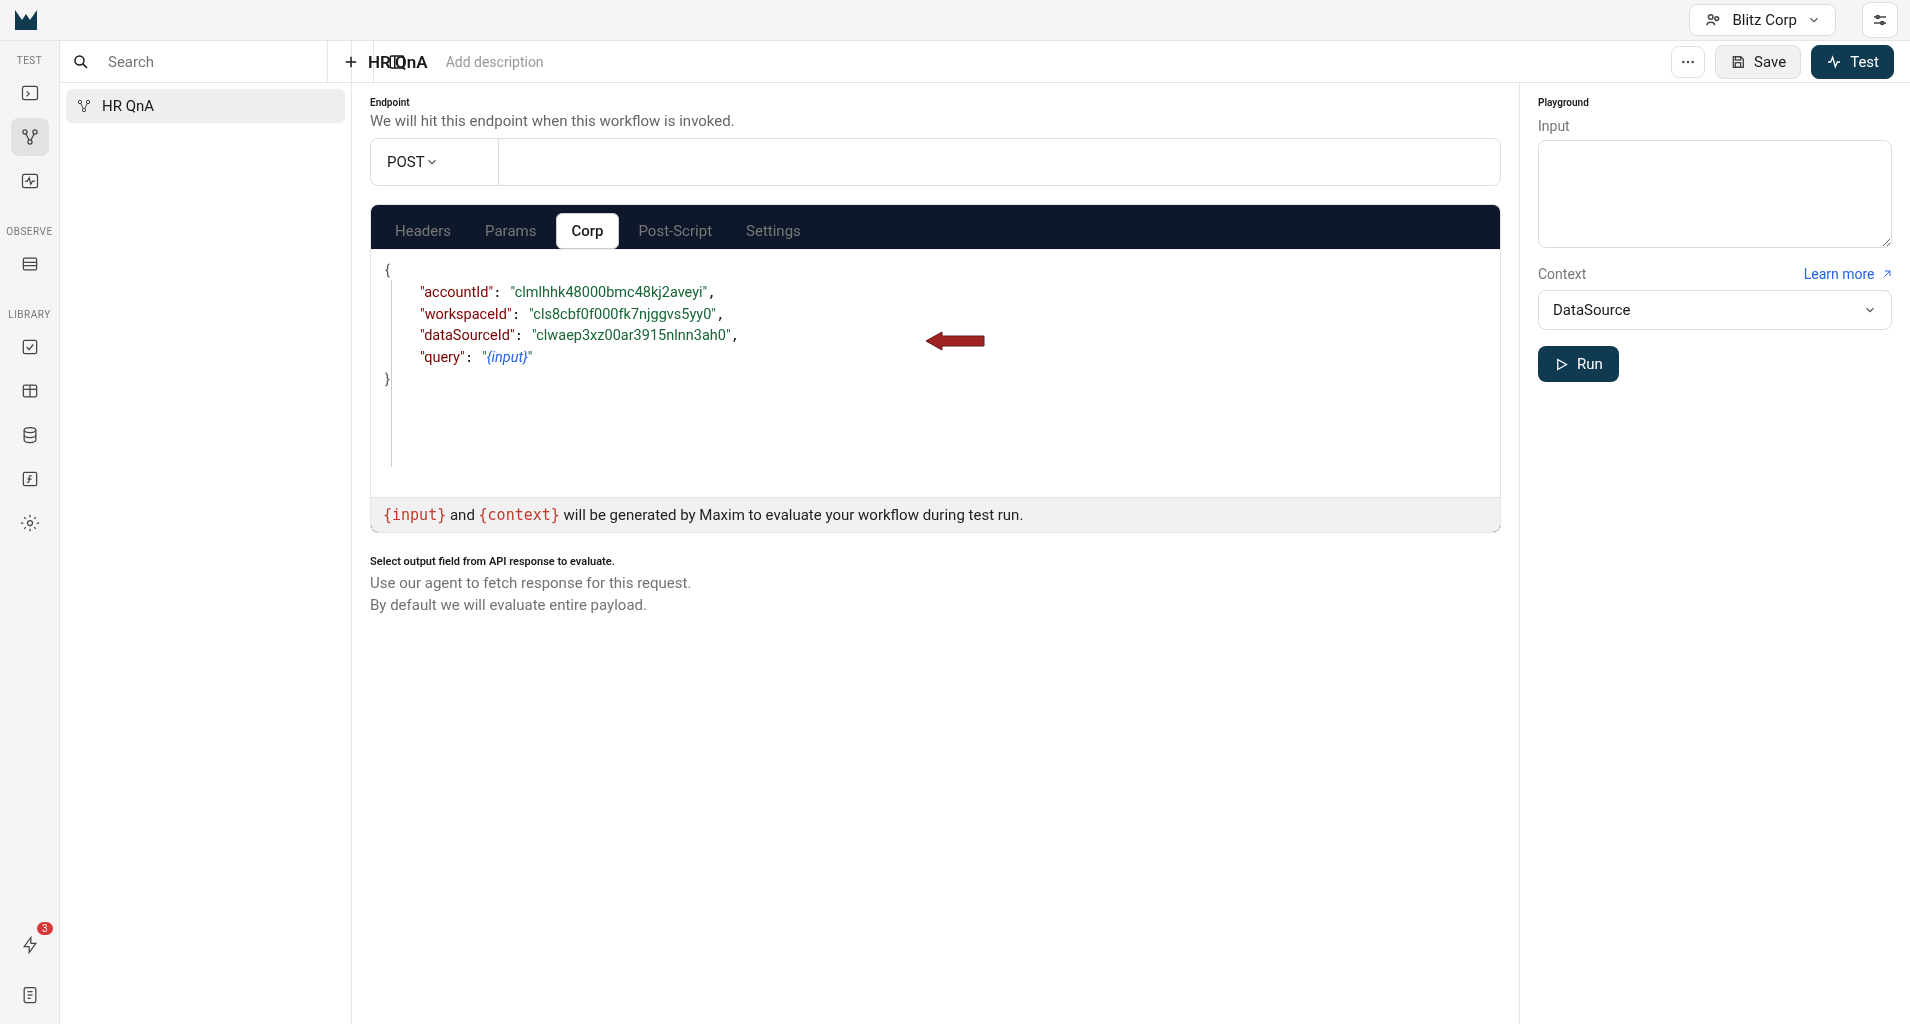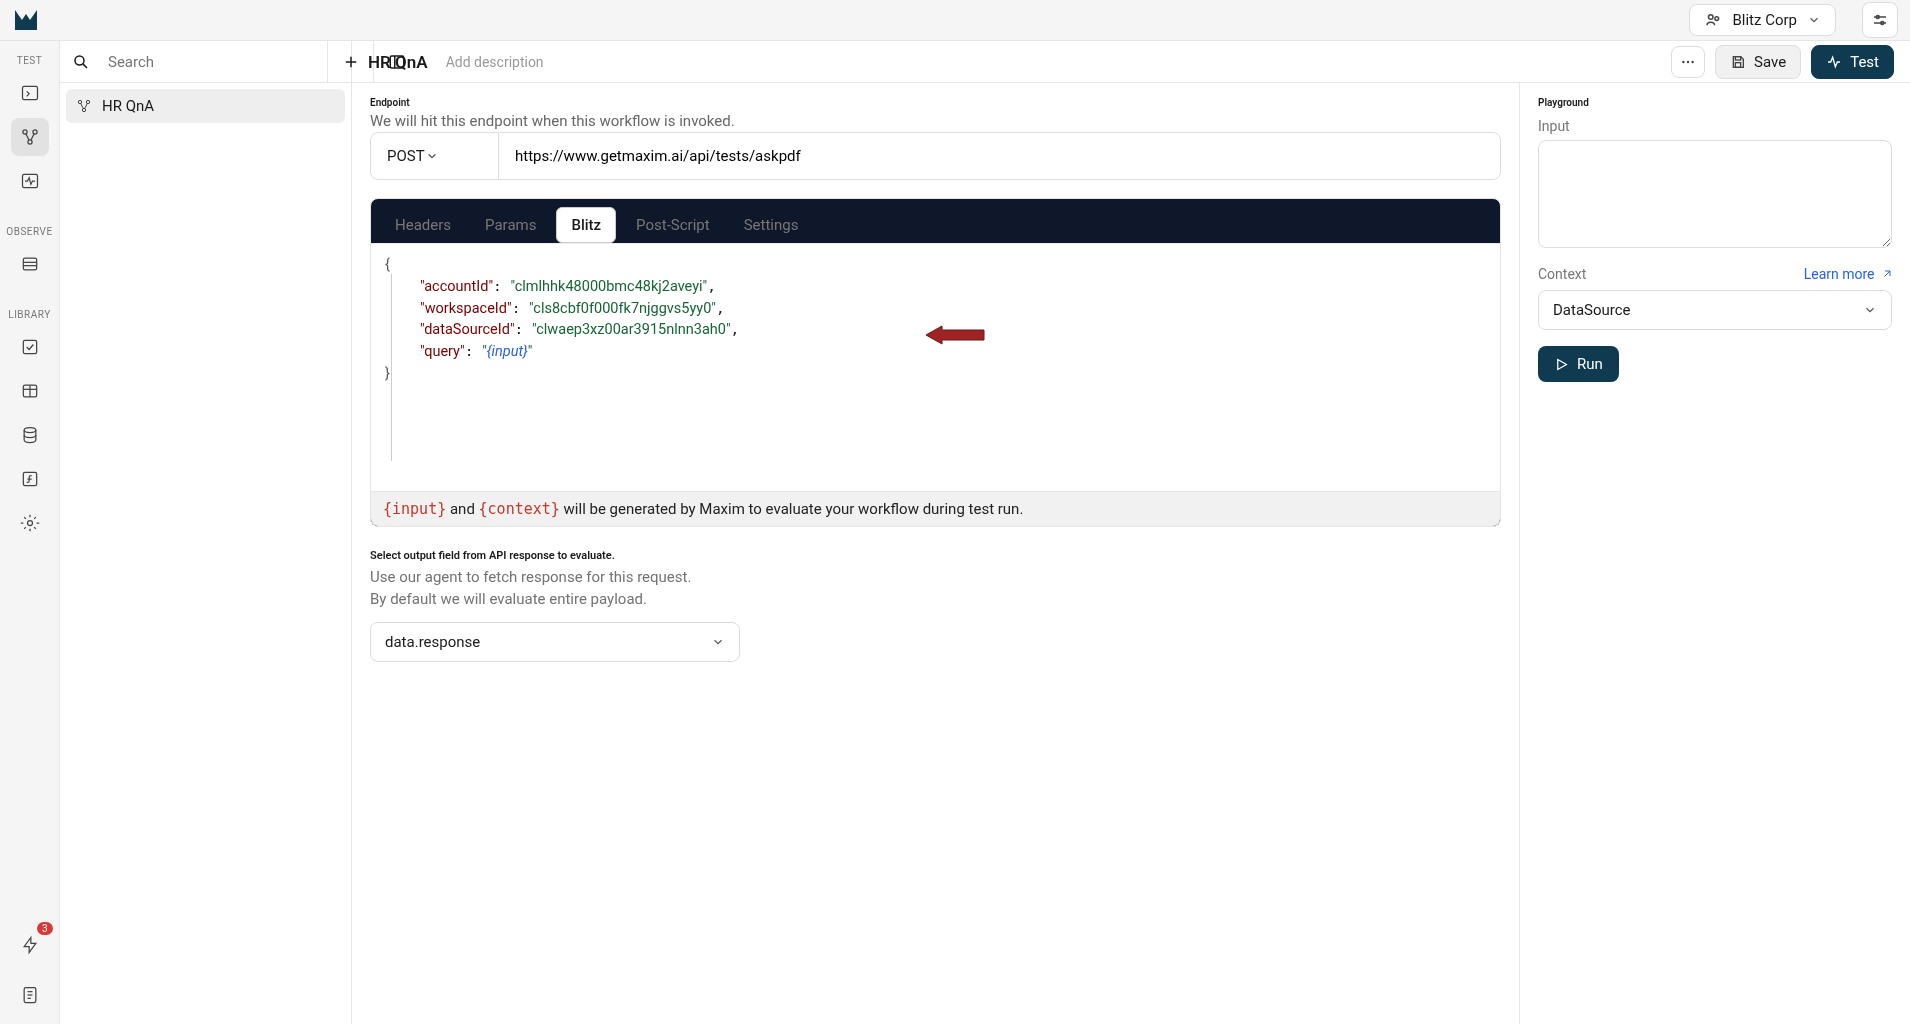--- a/index.html
+++ b/index.html
@@ -50,21 +50,21 @@
 .btn { display: flex; align-items: center; gap: 8px; border-radius: 8px; padding: 7px 14px; font-size: 15px; cursor: pointer; border: 1px solid #ddd; background: #fff; }
 .btn-dark { background: #0f3a4f; color: #fff; border-color: #0f3a4f; }
 .btn-light { background: #f1f1f1; }
 .btn-icon-only { width: 34px; justify-content: center; padding: 7px 0; }
 
 .content-body { flex: 1; display: flex; overflow: hidden; }
 
 
 .editor-pane { flex: 1; padding: 14px 18px; overflow-y: auto; border-right: 1px solid #e5e5e5; }
 .section-title { font-size: 10px; font-weight: 600; margin-bottom: 4px; }
-.section-sub { font-size: 15px; color: #666; margin-bottom: 2px; }
+.section-sub { font-size: 15px; color: #666; margin-bottom: 8px; }
 
 .endpoint-row { display: flex; border: 1px solid #ddd; border-radius: 8px; overflow: hidden; margin-bottom: 18px; }
 .method-select { width: 128px; display: flex; align-items: center; justify-content: flex-start; padding: 0 16px; border-right: 1px solid #ddd; height: 46px; font-size: 15px; cursor: pointer; }
 .url-input { flex: 1; border: none; outline: none; font-size: 15px; padding: 0 16px; height: 46px; }
 
 .tabs-box { border: 1px solid #e5e5e5; border-radius: 8px; background: #0f172a; overflow: hidden; }
 .tabs-row { display: flex; gap: 6px; padding: 8px 10px 0 10px; align-items: center; }
 .tab { padding: 8px 14px; font-size: 15px; color: #777; cursor: pointer; border-radius: 6px; }
 .tab.active { background: #fff; border: 1px solid #ccc; color: #1a1a1a; font-weight: 500; }
 
@@ -286,53 +286,46 @@
           <div class="section-title">Endpoint</div>
           <div class="section-sub">We will hit this endpoint when this workflow is invoked.</div>
 
           <div class="endpoint-row">
             <div class="method-select">
               <span>POST</span>
               <svg class="chev" width="14" height="14" viewBox="0 0 24 24">
                   <polyline points="6 9 12 15 18 9"></polyline>
                 </svg>
             </div>
-            <input class="url-input" value="https://www.getmaxim.ai/api/tests/askpdf" style="">
           </div>
 
           <div class="tabs-box">
             <div class="tabs-row">
               <div class="tab">Headers</div>
               <div class="tab">Params</div>
-              <div class="tab active">Blitz</div>
+              <div class="tab active">Corp</div>
               <div class="tab">Post-Script</div>
               <div class="tab">Settings</div>
             </div>
             <div class="code-area"><span class="code-border"></span><span class="brace">{</span>
     <span class="key">"accountId"</span>: <span class="str">"clmlhhk48000bmc48kj2aveyi"</span>,
     <span class="key">"workspaceId"</span>: <span class="str">"cls8cbf0f000fk7njggvs5yy0"</span>,
     <span class="key">"dataSourceId"</span>: <span class="str">"clwaep3xz00ar3915nlnn3ah0"</span>,
     <span class="key">"query"</span>: <span class="str">"</span><span class="var">{input}</span><span class="str">"</span>
 <span class="brace">}</span>
 <div class="arrow-annotation"><svg width="60" height="22" viewBox="0 0 60 22">
                     <polygon points="0,11 16,2 16,6 58,6 58,16 16,16 16,20"></polygon>
                   </svg></div></div>
             <div class="hint-bar"><span class="tok">{input}</span><span> and </span><span class="tok">{context}</span><span> will be generated by Maxim to evaluate your workflow during test run.</span></div>
           </div>
 
           <div class="output-section">
             <div class="output-title">Select output field from API response to evaluate.</div>
             <div class="output-sub">Use our agent to fetch response for this request.</div>
             <div class="output-sub">By default we will evaluate entire payload.</div>
-            <div class="select-box">
-              <span>data.response</span>
-              <svg class="chev" width="14" height="14" viewBox="0 0 24 24">
-                  <polyline points="6 9 12 15 18 9"></polyline>
-                </svg>
-            </div>
           </div>
         </div>
 
         <div class="playground-pane">
           <div class="section-title">Playground</div>
           <div class="pg-section-label">Input</div>
           <textarea class="pg-input" style=""></textarea>
           <div class="pg-context-row">
             <div class="pg-section-label" style="margin:0">Context</div>
             <div class="learn-more">

